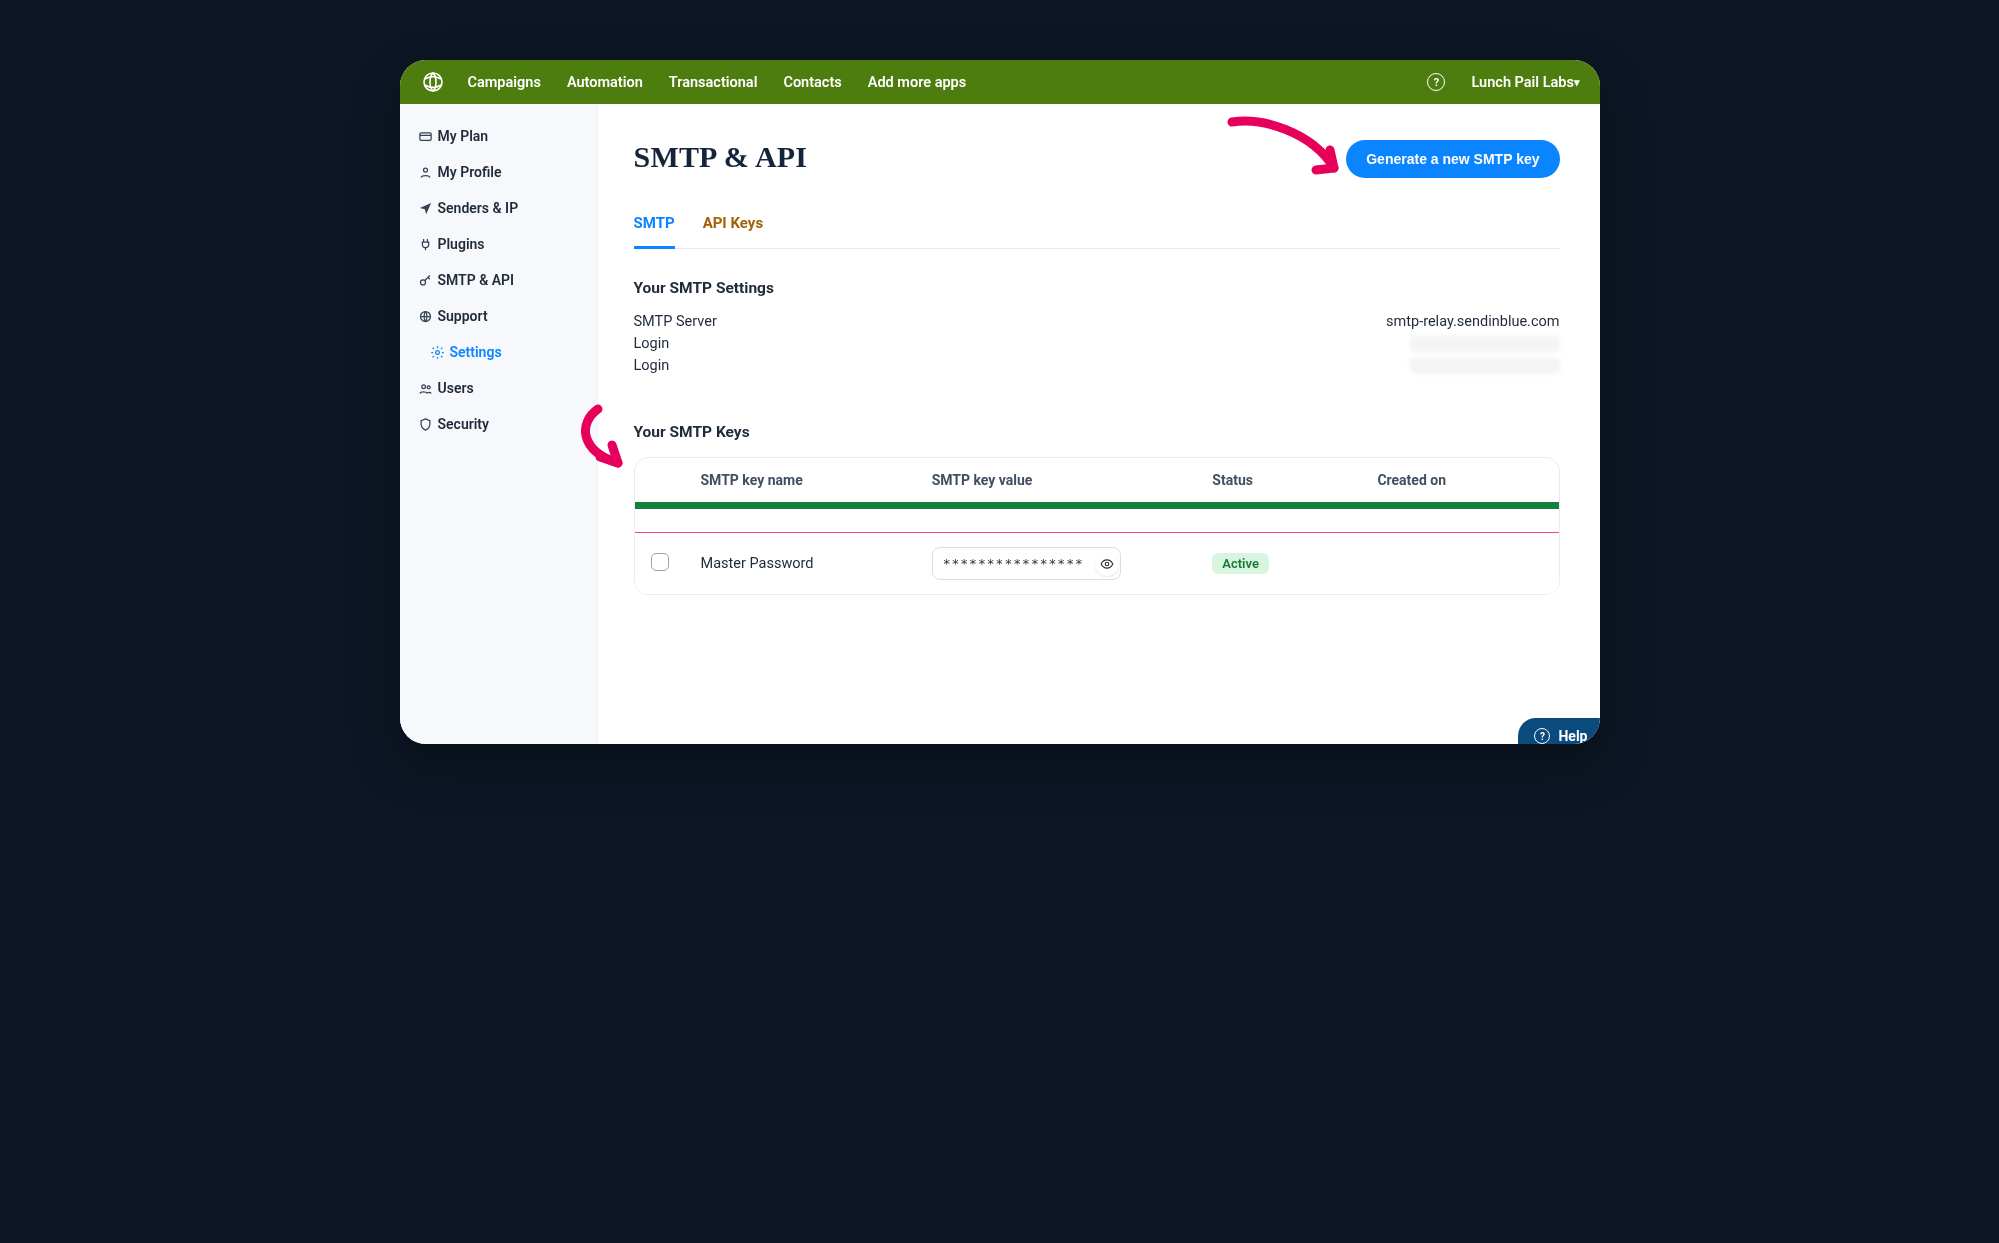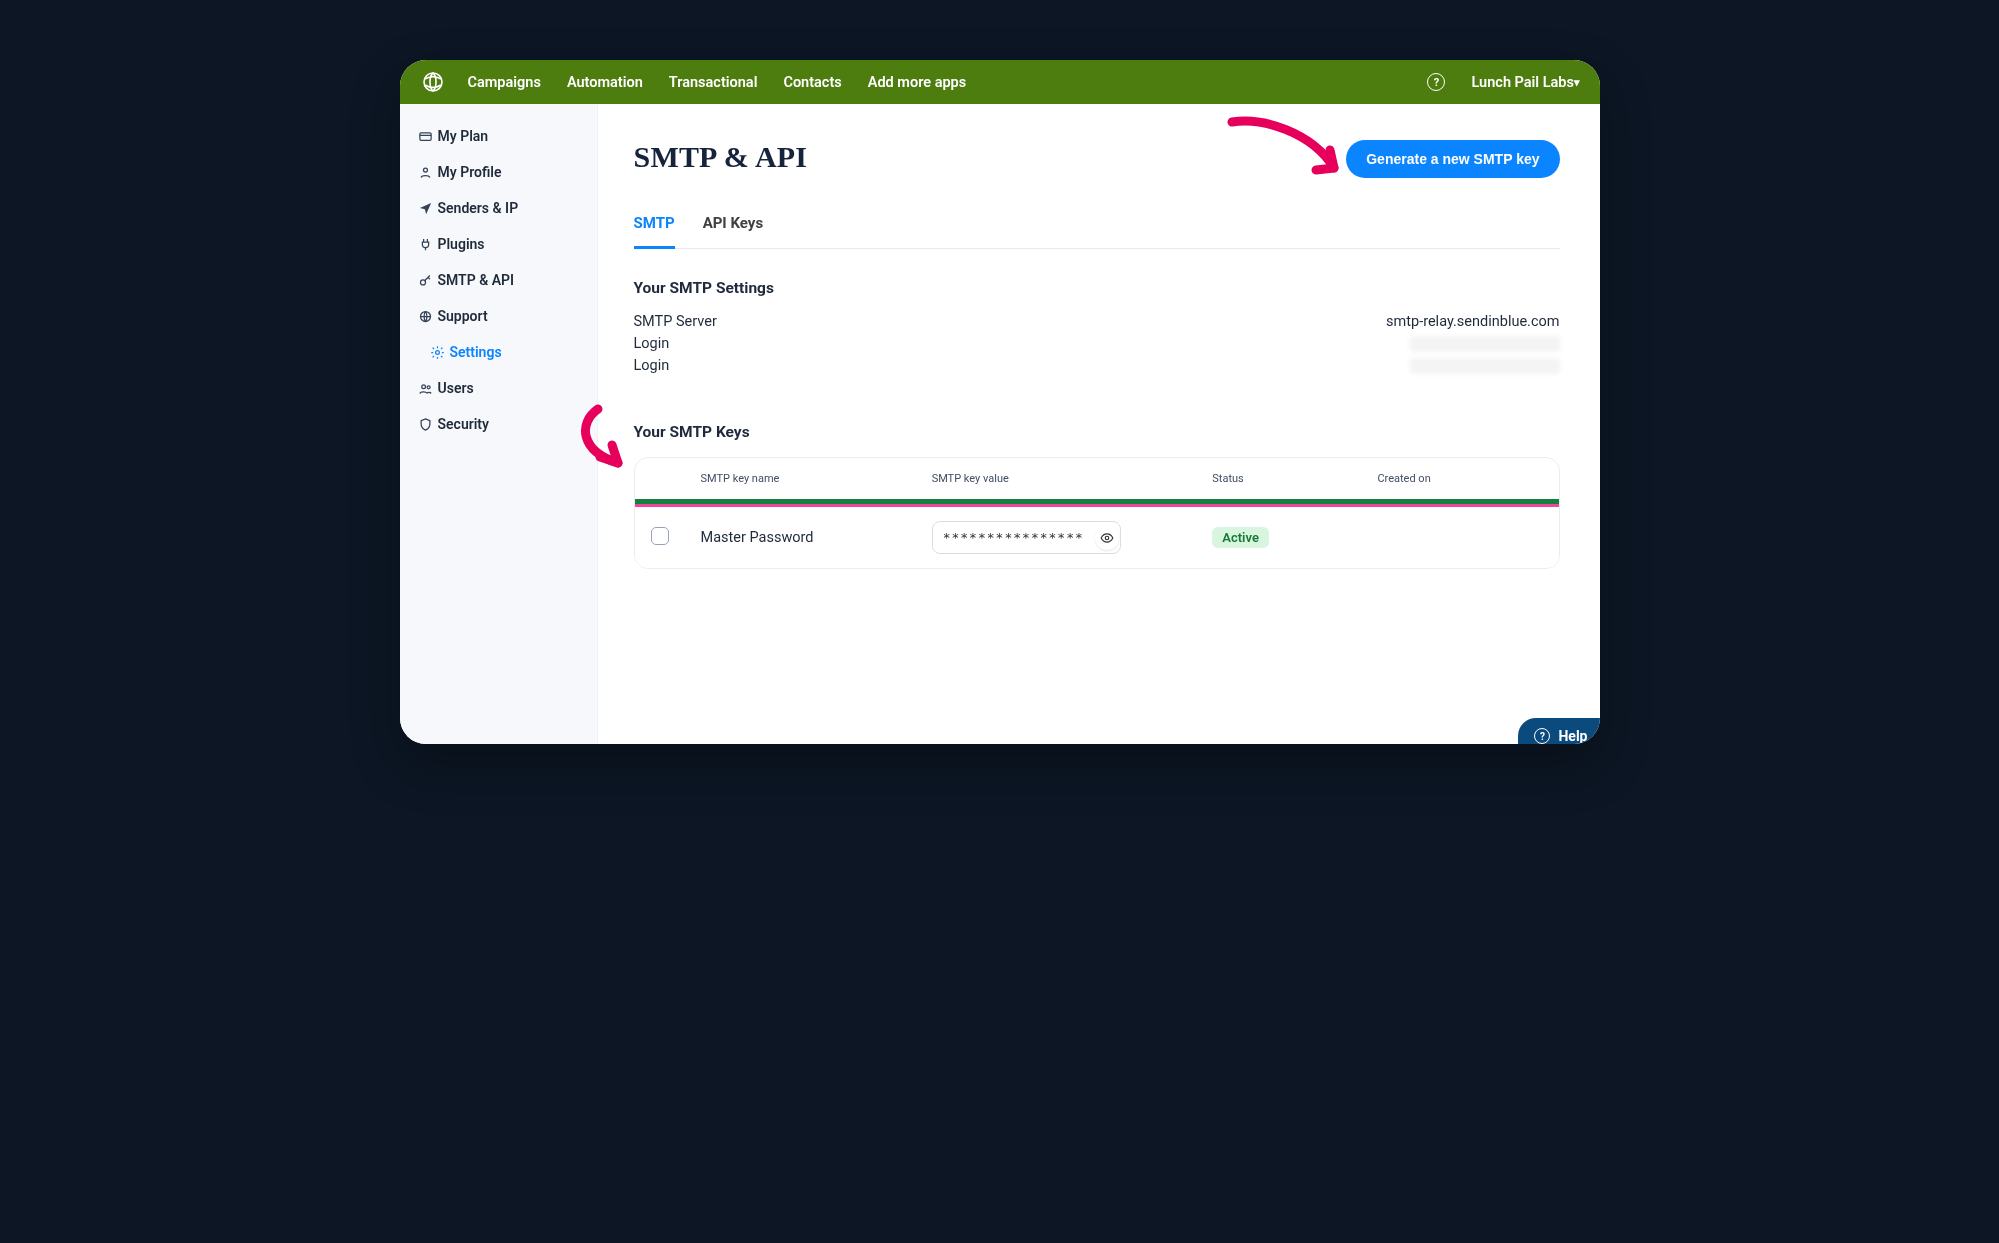--- a/index.html
+++ b/index.html
@@ -100,21 +100,21 @@
 
   
   .tabs {
     margin-top: 28px;
     display: flex;
     gap: 28px;
     border-bottom: 1px solid #e6e9ee;
     font-size: 15px;
     font-weight: 700;
   }
-  .tab { padding: 8px 0 14px 0; color: #404040; cursor: pointer; }
+  .tab { padding: 8px 0 14px 0; color: #a16207; cursor: pointer; }
   .tab.active { color: #0a84ff; border-bottom: 3px solid #0a84ff; margin-bottom: -1px; }
 
   
   .section-title { font-size: 15.5px; font-weight: 700; color: #1f2a3a; margin-top: 30px; }
   .kv { margin-top: 14px; font-size: 14.5px; color: #1f2a3a; }
   .kv-row { display: flex; gap: 0; line-height: 22px; justify-content: space-between; }
   .kv-row .k { width: 160px; }
   .kv-row .v.redacted {
     width: 150px; height: 16px; background: #f4f4f4;
     filter: blur(2px); border-radius: 3px; margin-top: 3px;
@@ -127,27 +127,28 @@
     border-radius: 14px;
     overflow: hidden;
   }
   .keys-head, .keys-row {
     display: grid;
     grid-template-columns: 50px 1.4fr 1.7fr 1fr 1fr;
     align-items: center;
     padding: 14px 16px;
   }
   .keys-head {
-    font-size: 11px; font-weight: 400; color: #414e63;
-    border-bottom: 5px solid #15803d;
+    font-size: 14px; font-weight: 700; color: #414e63;
+    border-bottom: 7px solid #15803d;
   }
   .keys-row {
     font-size: 14.5px; color: #1f2a3a;
-    border-top: 3px solid #ec4899;
+    border-top: 1px solid #ec4899;
     background: #fff;
+    margin-top: 23px;
   }
   .chk {
     width: 18px; height: 18px; border: 1.6px solid #98a4b6; border-radius: 5px;
     display: inline-block; cursor: pointer;
   }
   .keyval-wrap {
     display: flex; align-items: center; gap: 8px;
   }
   .keyval-input {
     flex: 0 0 180px;

